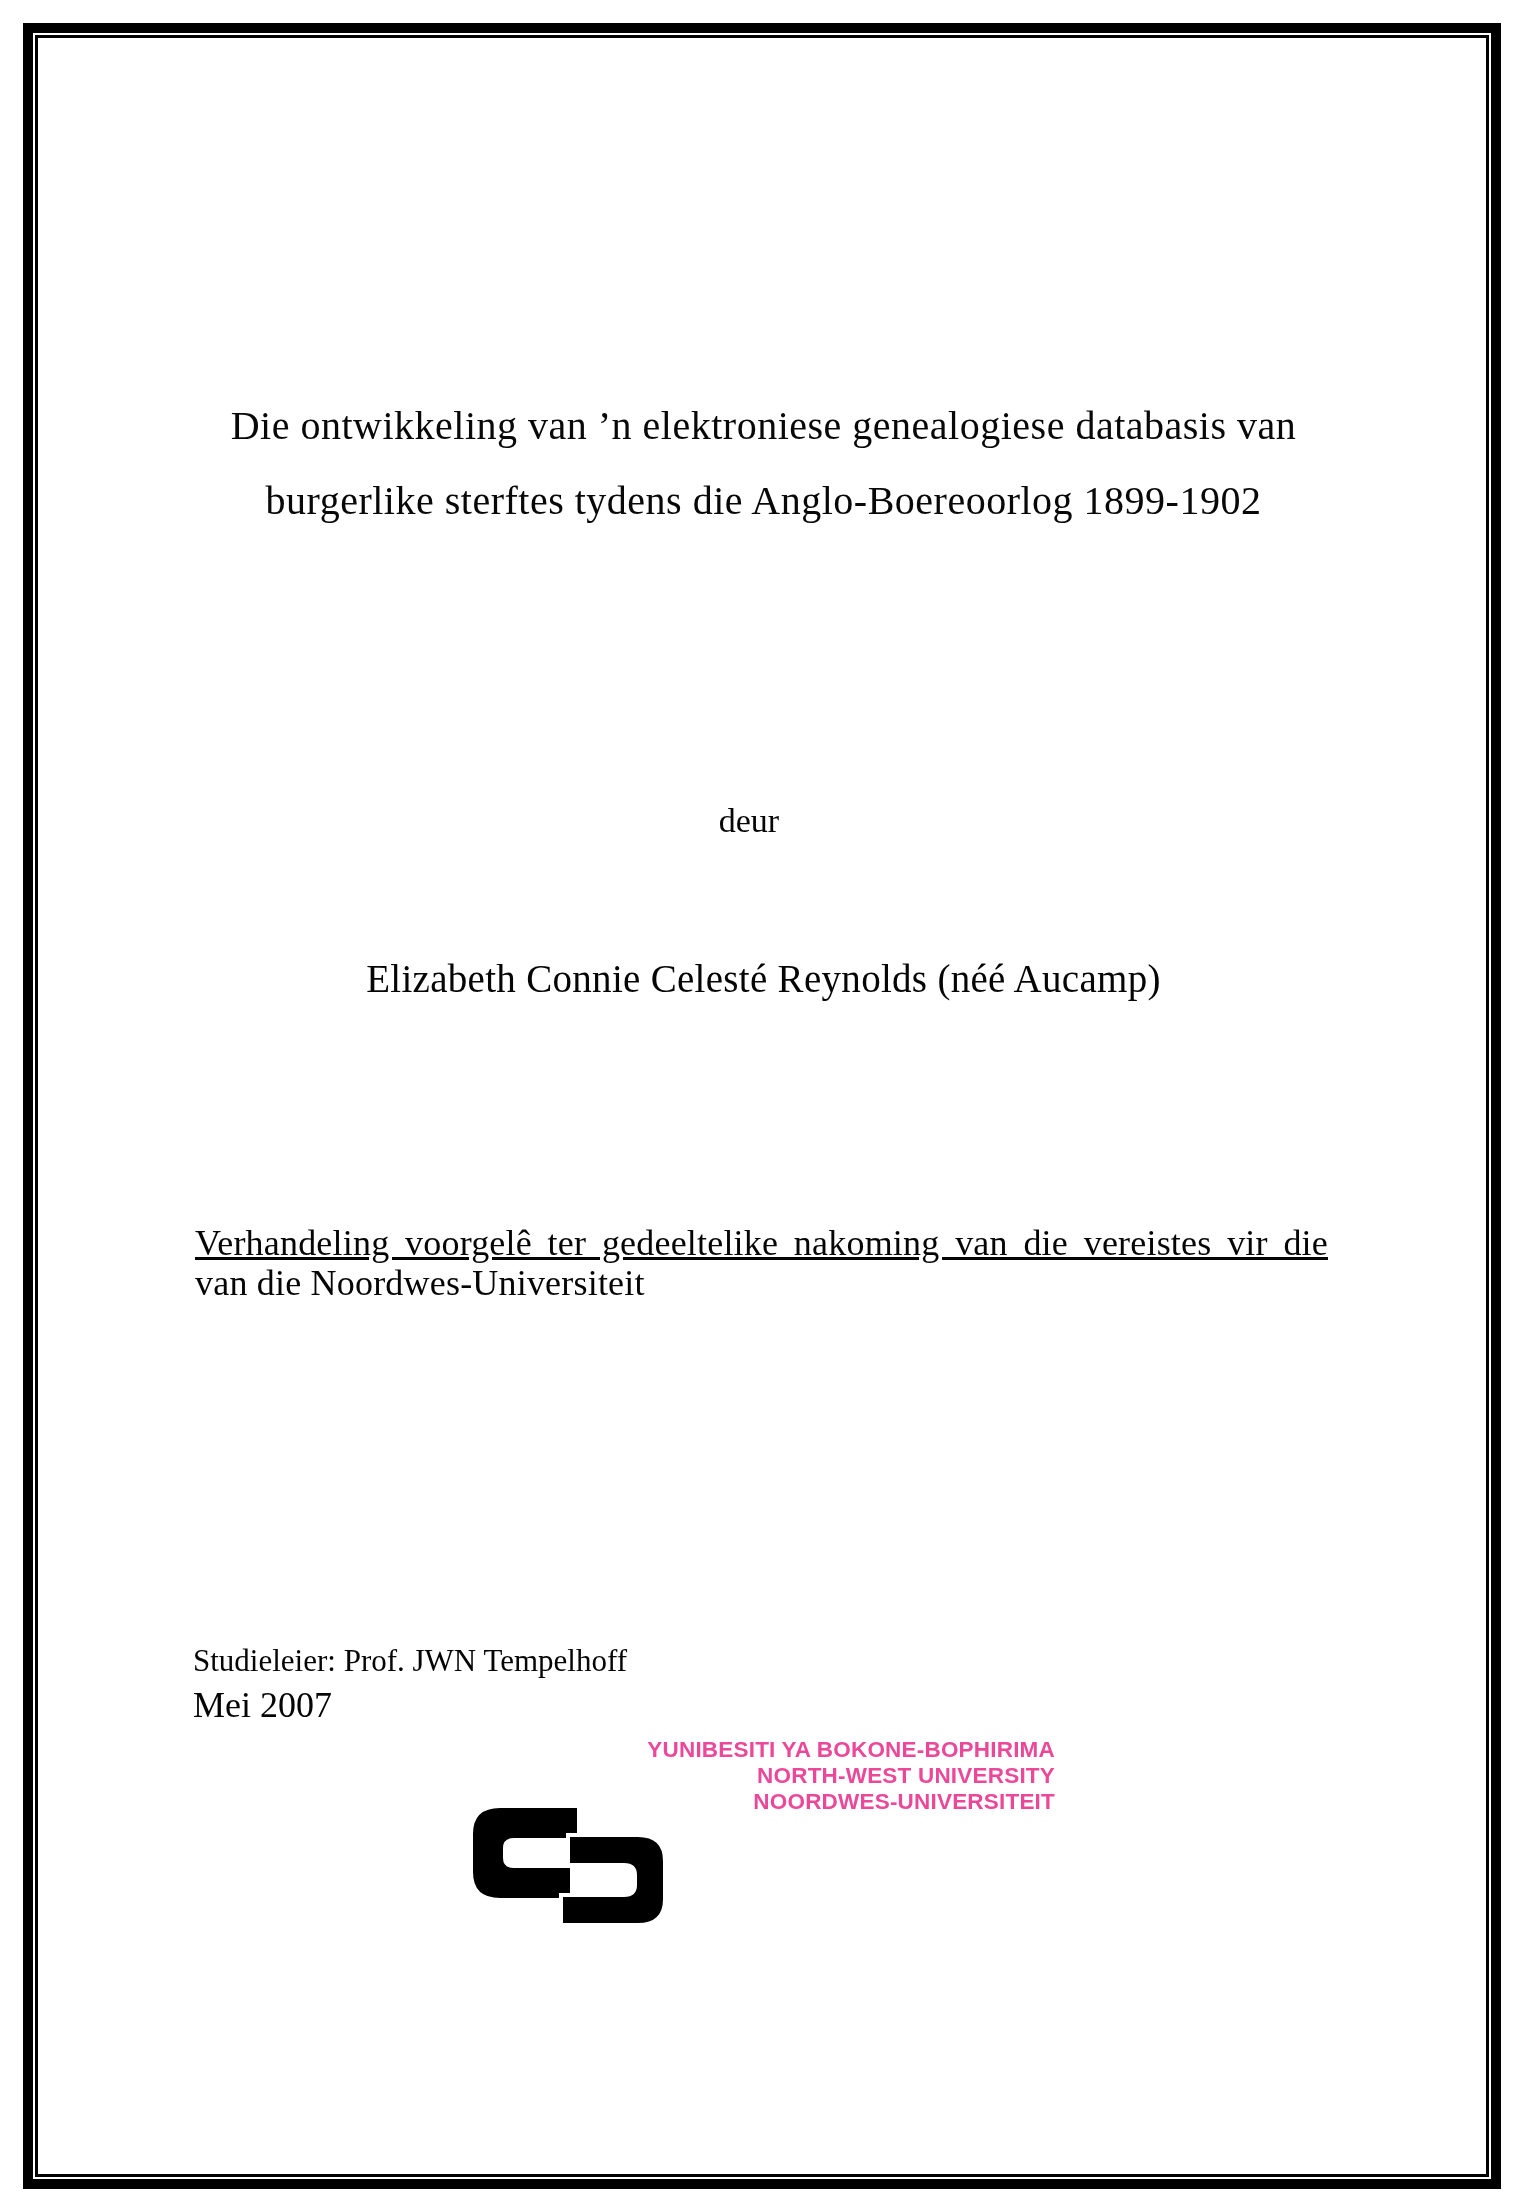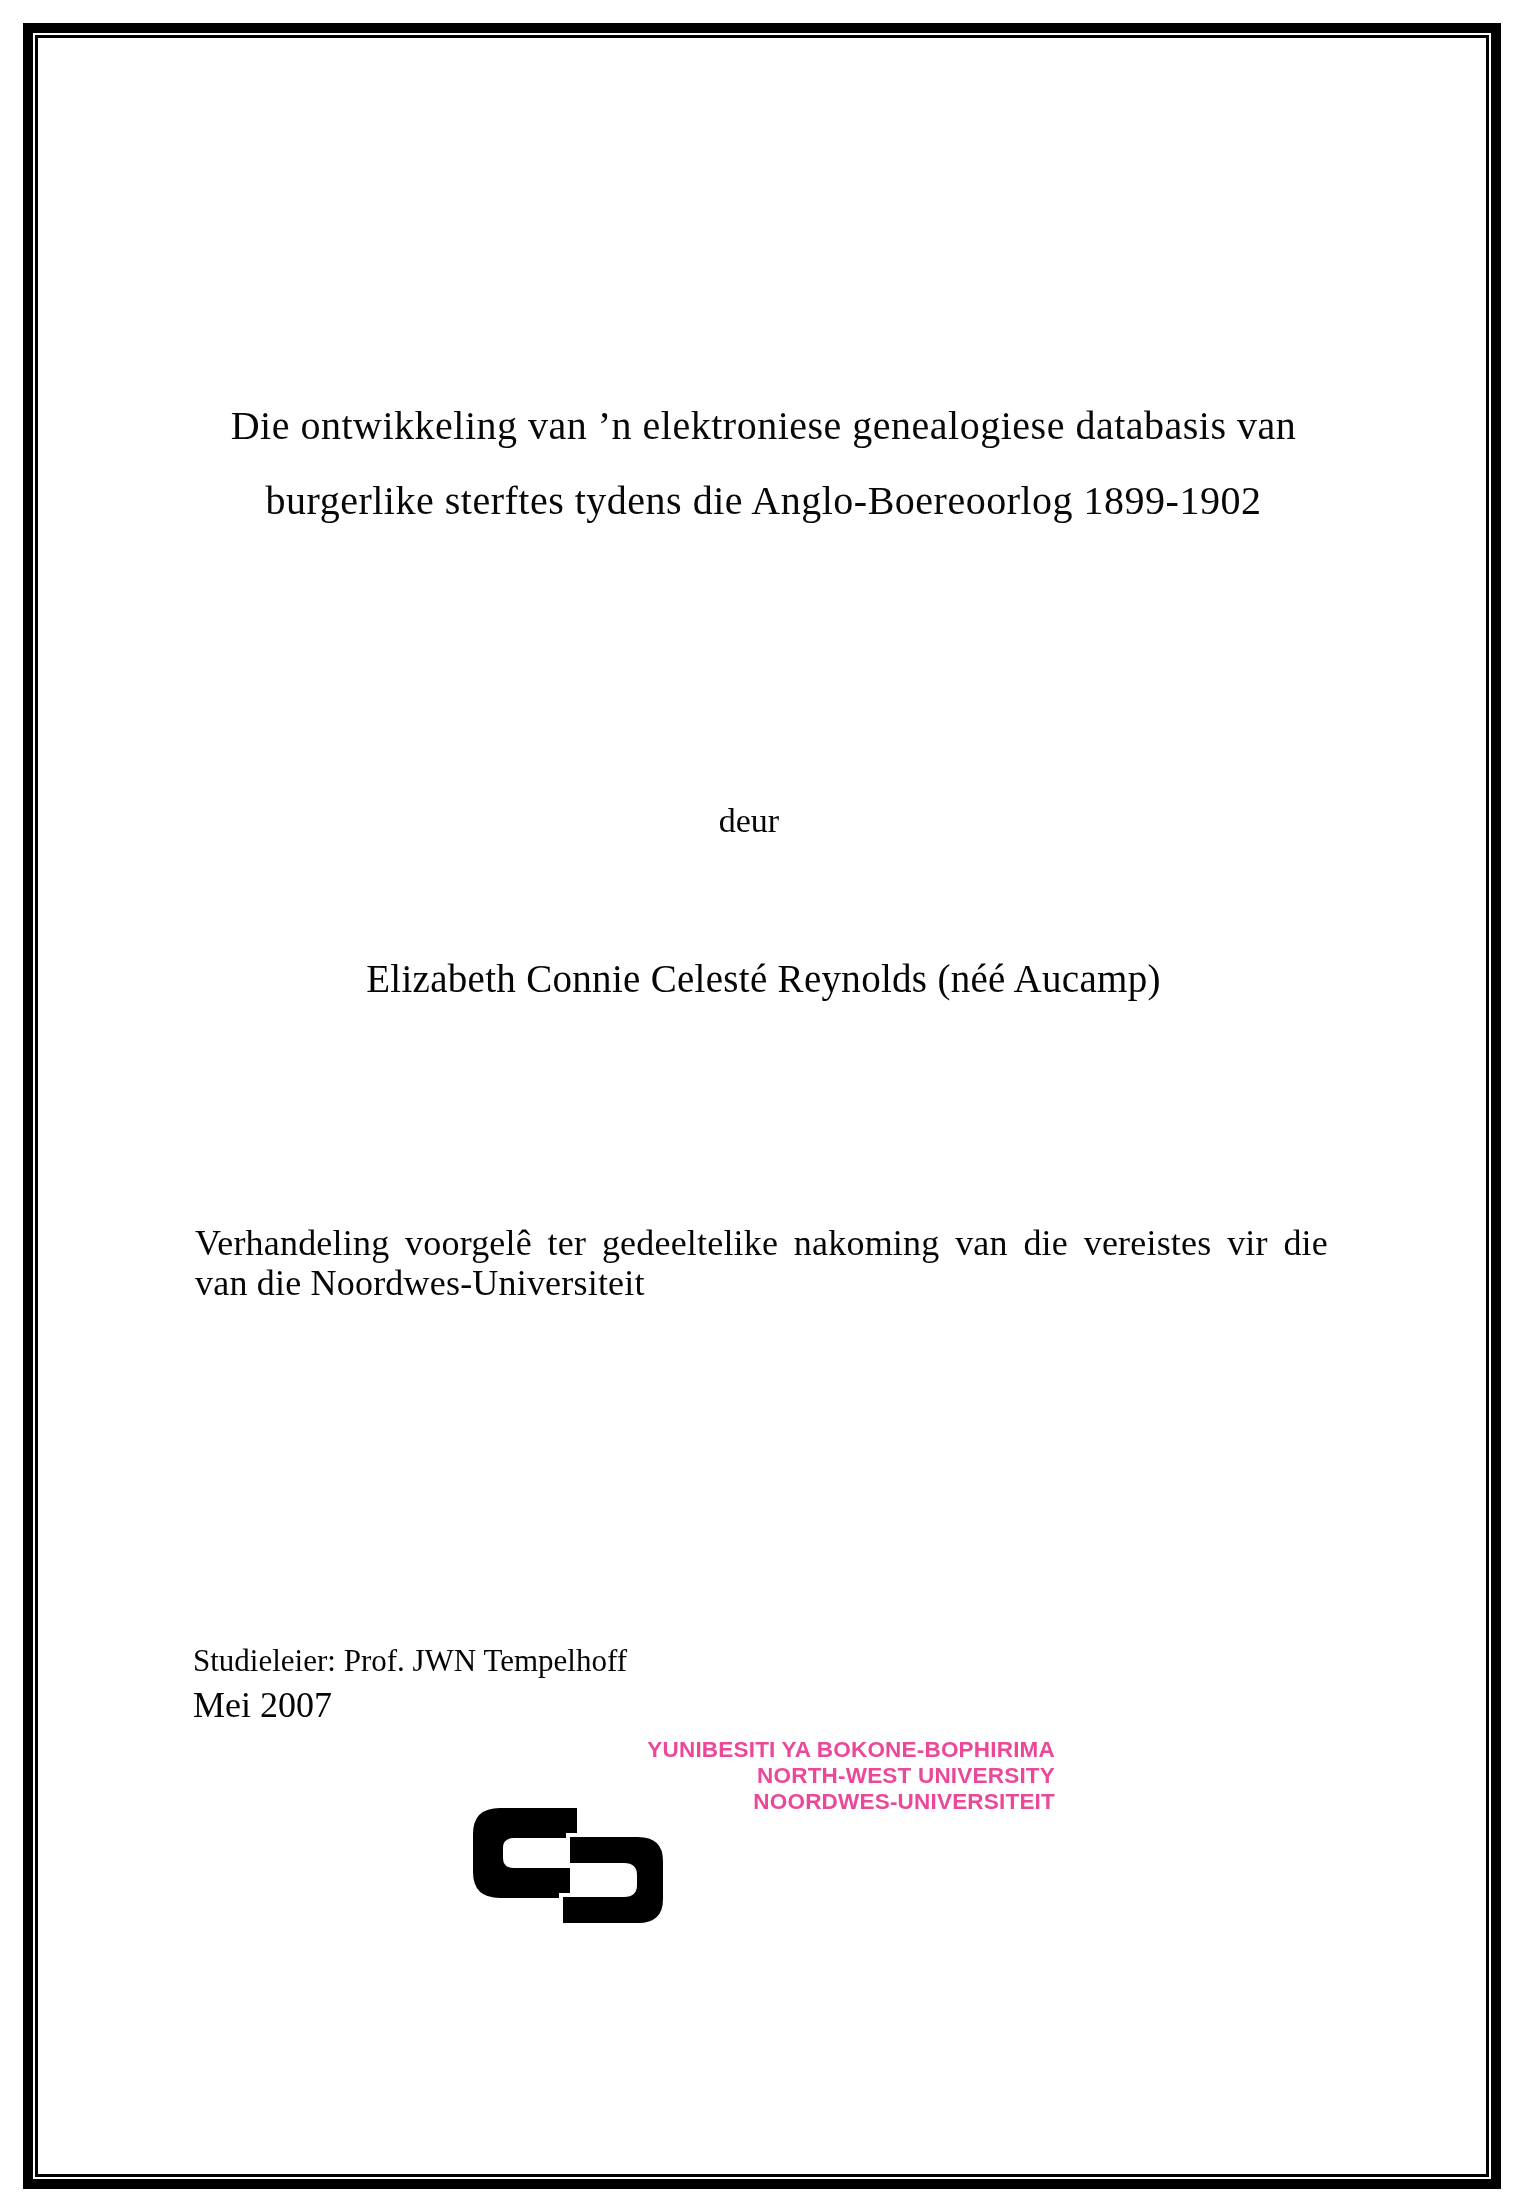--- a/index.html
+++ b/index.html
@@ -64,20 +64,21 @@
     position: absolute;
     left: 195px; top: 1224px;
     width: 1133px;
     font-size: 36px;
     line-height: 39.5px;
     letter-spacing: 0.2px;
   }
   .degree-par .jline {
     text-align: justify;
     text-align-last: justify;
+    text-decoration: underline;
   }
   .degree-par .nline { text-align: left; }
   .degree-par i { font-style: italic; }
   .supervisor-line {
     position: absolute;
     left: 193px; top: 1644px;
     font-size: 31px;
     line-height: 1.1;
   }
   .date-line {

